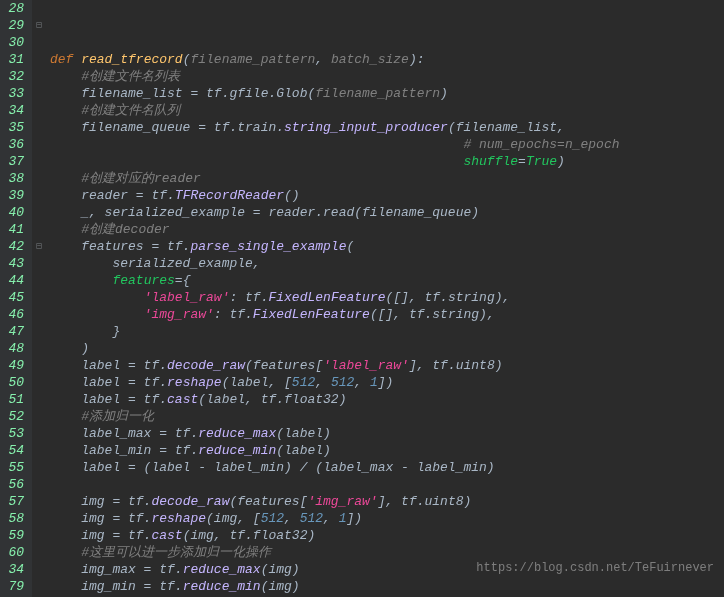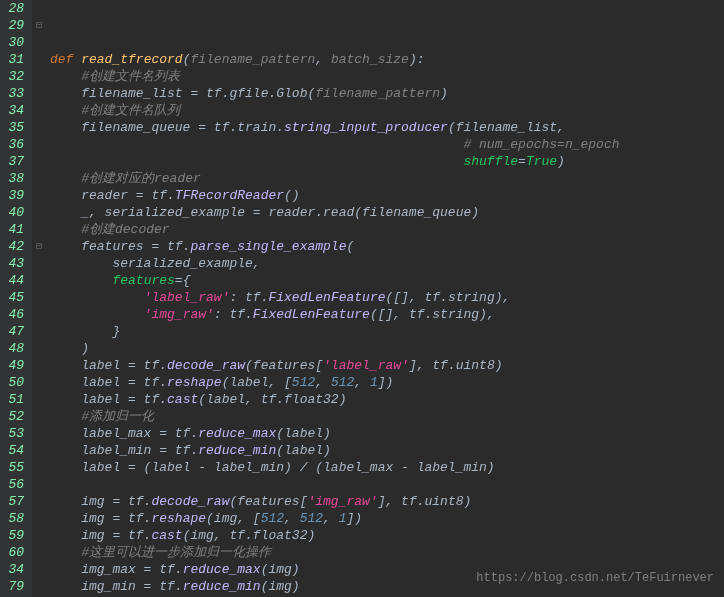--- a/index.html
+++ b/index.html
@@ -14,21 +14,21 @@
 .kw{color:#cc7832}
 .fn{color:#ffc66d}
 .par{color:#808080}
 .var{color:#a9b7c6}
 .cm{color:#808080}
 .str{color:#ec4899}
 .num{color:#6897bb}
 .attr{color:#22c55e}
 .call{color:#c4b5fd}
 .bool{color:#22c55e}
-.wm{position:absolute;bottom:10px;right:10px;color:#aaa;font-size:12px;font-style:normal;opacity:.65}
+.wm{position:absolute;bottom:20px;right:10px;color:#aaa;font-size:12px;font-style:normal;opacity:.65}
 </style>
 </head>
 <body>
 
 <div class="editor">
   <div class="gutter" id="gutter">
       <div>28</div>
       <div>29</div>
       <div>30</div>
       <div>31</div>

